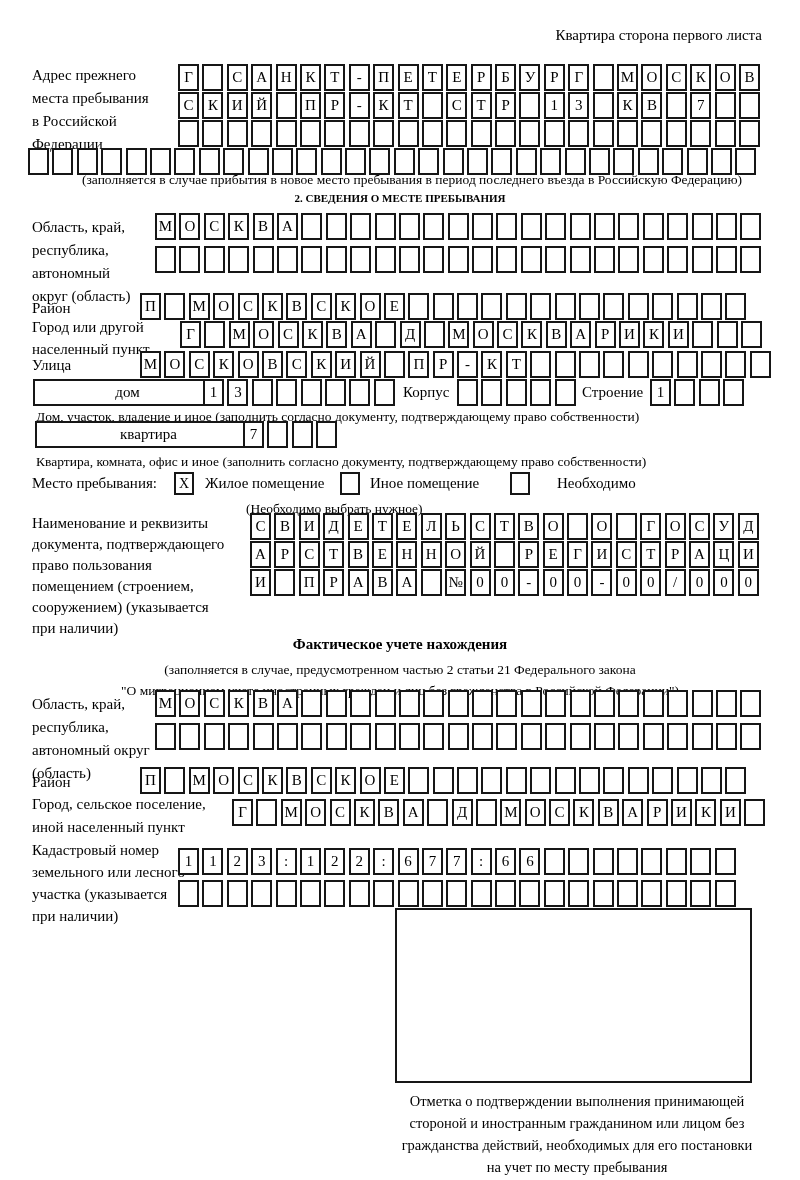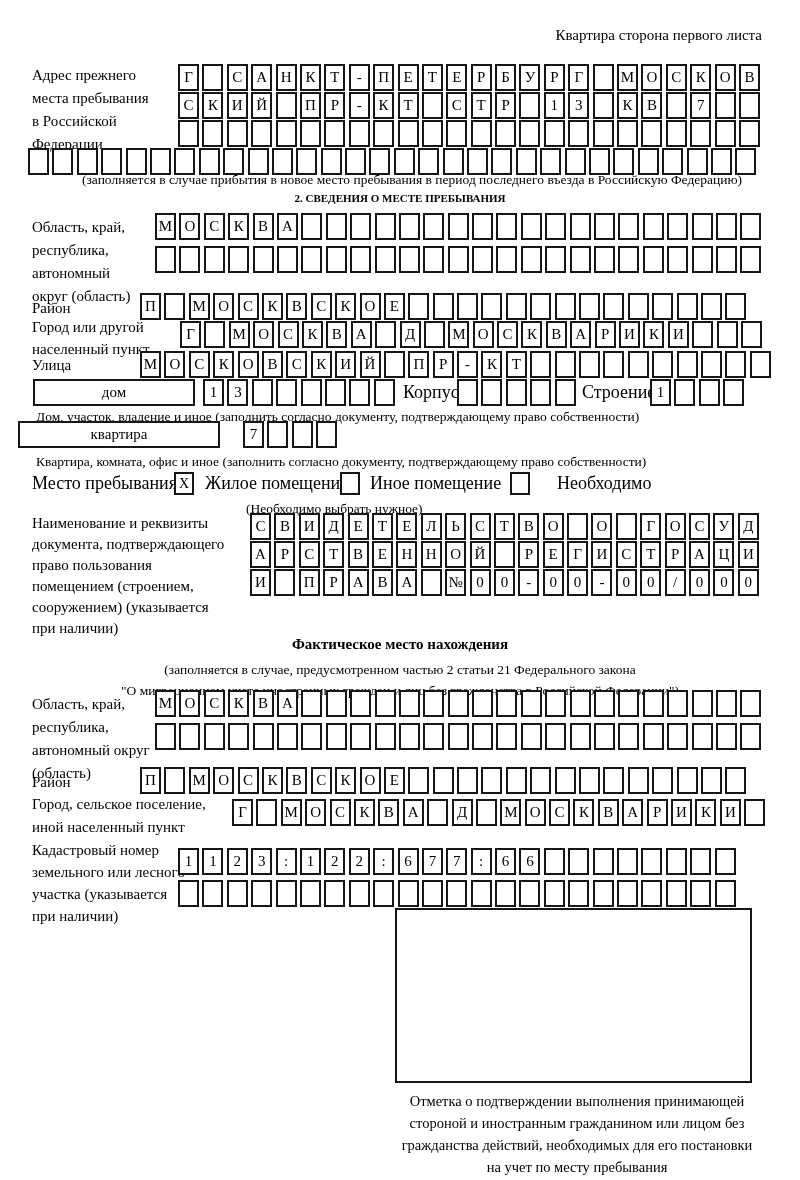--- a/index.html
+++ b/index.html
@@ -13,21 +13,21 @@
         font-size:15px;line-height:1;background:#fff}
   .lbl{font-size:15px;line-height:21.5px;white-space:pre-line}
   .lbl.lh23{line-height:23px}
   .note{font-size:13.5px;white-space:pre-line}
   .bold{font-weight:bold}
   .center{text-align:center}
   .wide-box{border:2px solid #161616;height:27px;display:flex;align-items:center;
             justify-content:center;font-size:15px;background:#fff}
   .chk{width:20px;height:23px;border:2px solid #161616;display:flex;align-items:center;
        justify-content:center;font-size:14px;background:#fff}
-  .inline-lbl{font-size:18px;line-height:23px}
+  .inline-lbl{font-size:15px;line-height:23px}
   .stamp{border:2px solid #161616;background:#fff}
 </style>
 </head>
 <body>
 
 <div class="abs lbl" style="top:25px;right:38px;font-size:15px">Квартира сторона первого листа</div>
 
 <div class="abs lbl lh23" style="left:32px;top:64px">Адрес прежнего
 места пребывания
 в Российской
@@ -286,21 +286,21 @@
     <span class="cbox"></span>
     <span class="cbox"></span>
     <span class="cbox"></span>
     <span class="cbox"></span>
     <span class="cbox"></span>
     <span class="cbox"></span>
     <span class="cbox"></span>
     <span class="cbox"></span>
   </div>
 
-<div class="abs wide-box" style="left:33px;top:379px;width:162px">дом</div>
+<div class="abs wide-box" style="left:33px;top:379px;width:189px">дом</div>
 <div class="abs char-row" style="left:203px;top:379px">
     <span class="cbox">1</span>
     <span class="cbox">3</span>
     <span class="cbox"></span>
     <span class="cbox"></span>
     <span class="cbox"></span>
     <span class="cbox"></span>
     <span class="cbox"></span>
     <span class="cbox"></span>
   </div>
@@ -314,21 +314,21 @@
   </div>
 <div class="abs inline-lbl" style="left:582px;top:381px">Строение</div>
 <div class="abs char-row" style="left:650px;top:379px">
     <span class="cbox">1</span>
     <span class="cbox"></span>
     <span class="cbox"></span>
     <span class="cbox"></span>
   </div>
 <div class="abs note" style="left:36px;top:409px">Дом, участок, владение и иное (заполнить согласно документу, подтверждающему право собственности)</div>
 
-<div class="abs wide-box" style="left:18px;top:421px;width:202px">квартира</div>
+<div class="abs wide-box" style="left:35px;top:421px;width:227px">квартира</div>
 <div class="abs char-row" style="left:243px;top:421px">
     <span class="cbox">7</span>
     <span class="cbox"></span>
     <span class="cbox"></span>
     <span class="cbox"></span>
   </div>
 <div class="abs note" style="left:36px;top:454px">Квартира, комната, офис и иное (заполнить согласно документу, подтверждающему право собственности)</div>
 
 <div class="abs inline-lbl" style="left:32px;top:472px">Место пребывания:</div>
 <div class="abs chk" style="left:174px;top:472px">X</div>
@@ -408,21 +408,21 @@
     <span class="cbox">0</span>
     <span class="cbox">-</span>
     <span class="cbox">0</span>
     <span class="cbox">0</span>
     <span class="cbox">/</span>
     <span class="cbox">0</span>
     <span class="cbox">0</span>
     <span class="cbox">0</span>
   </div>
 
-<div class="abs bold center" style="left:0;top:636px;width:800px;font-size:15px">Фактическое место нахождения</div>
+<div class="abs bold center" style="left:0;top:636px;width:800px;font-size:15px">Фактическое учете нахождения</div>
 <div class="abs note center" style="left:0;top:659px;width:800px;line-height:21px">(заполняется в случае, предусмотренном частью 2 статьи 21 Федерального закона
 "О миграционном учете иностранных граждан и лиц без гражданства в Российской Федерации")</div>
 
 <div class="abs lbl lh23" style="left:32px;top:693px">Область, край,
 республика,
 автономный округ
 (область)</div>
 <div class="abs char-row" style="left:155px;top:690px">
     <span class="cbox">М</span>
     <span class="cbox">О</span>

